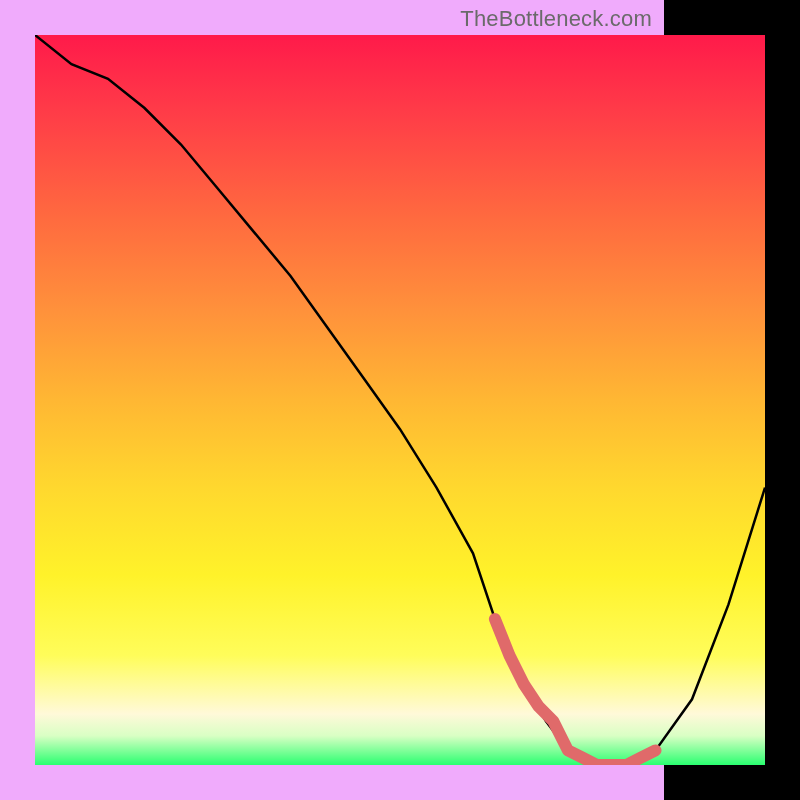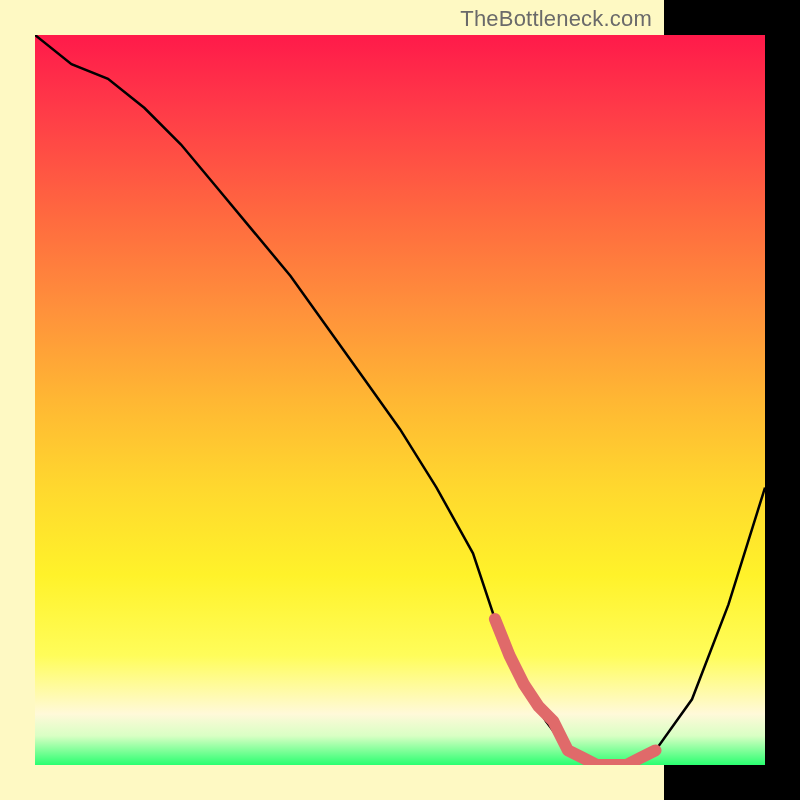--- a/index.html
+++ b/index.html
@@ -10,21 +10,21 @@
     height: 800px;
     overflow: hidden;
     font-family: Arial, sans-serif;
   }
   .frame {
     position: absolute;
     left: 0;
     top: 0;
     width: 664px;
     height: 800px;
-    background: #fef9c3;
+    background: #f0abfc;
   }
   .plot {
     position: absolute;
     left: 35px;
     top: 35px;
     width: 730px;
     height: 730px;
     background: linear-gradient(to bottom,
       #ff1a4a 0%,
       #ff3a48 10%,

